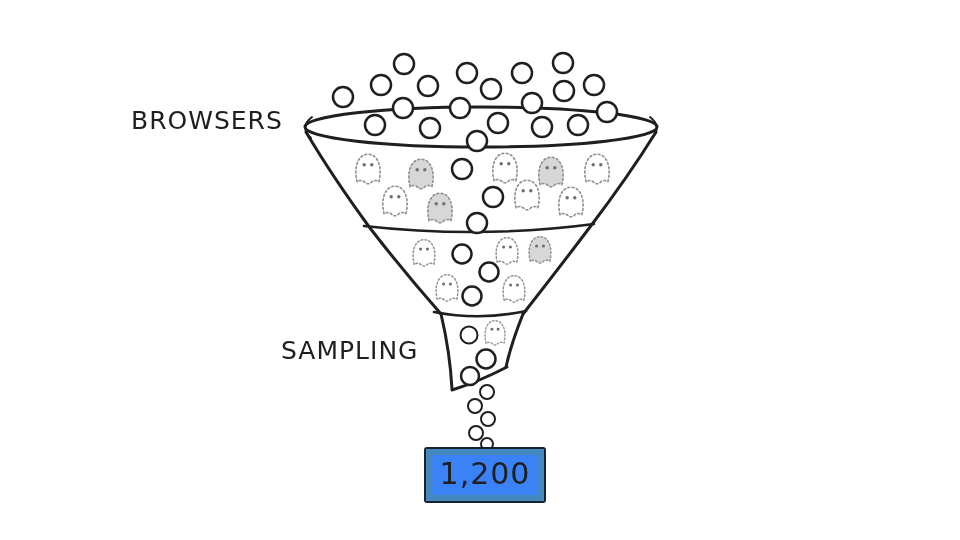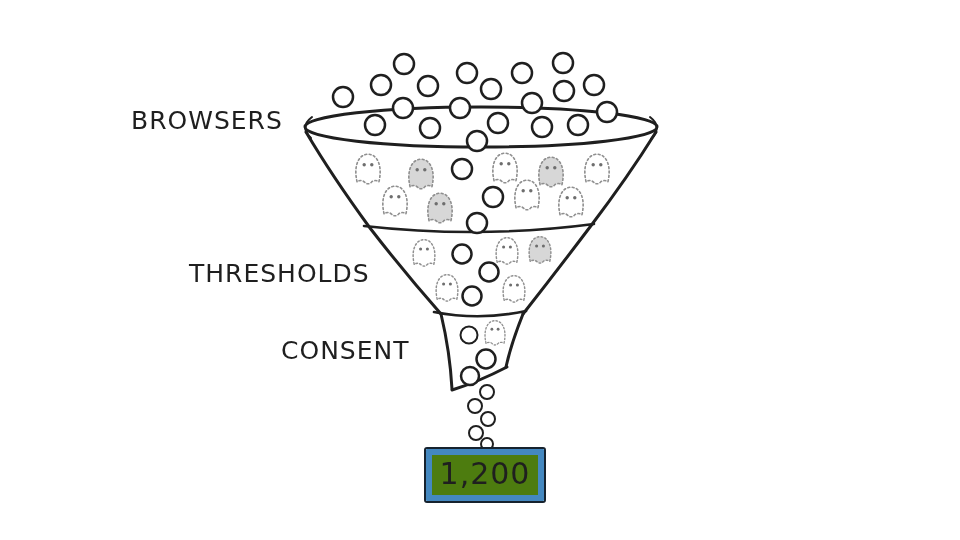--- a/index.html
+++ b/index.html
@@ -25,21 +25,21 @@
   .result-box{
     position:absolute;left:424px;top:447px;width:122px;height:56px;
     box-sizing:border-box;background:#ffffff;
     border:2px solid var(--box-dark,#16222e);border-radius:3px;
     padding:0;
   }
   .result-box-inner{
     position:absolute;inset:0;
     border:6px solid var(--box-blue,#4488c0);border-radius:1px;
     display:flex;align-items:center;justify-content:center;
-    background:#4d7c0f;
+    background:#3b82f6;
   }
   .result-value{
     font-size:30px;color:var(--ink,#1f1f1f);letter-spacing:1px;line-height:1;
     padding-bottom:2px;
   }
 </style>
 </head>
 <body>
 
 <div class="canvas">
@@ -170,22 +170,21 @@
         <circle cx="470" cy="376" r="9" class="dot" stroke-width="2.5"></circle>
         <circle cx="487" cy="392" r="7" class="dot" stroke-width="2"></circle>
         <circle cx="475" cy="406" r="7" class="dot" stroke-width="2"></circle>
         <circle cx="488" cy="419" r="7" class="dot" stroke-width="2"></circle>
         <circle cx="476" cy="433" r="7" class="dot" stroke-width="2"></circle>
         <circle cx="487" cy="444" r="6" class="dot" stroke-width="2"></circle>
       </g>
   </svg>
 
   <div class="stage-label label-browsers">BROWSERS</div>
-  <div class="stage-label label-thresholds">THRESHOLDS</div>
-  <div class="stage-label label-sampling">CONSENT</div>
+  <div class="stage-label label-sampling">SAMPLING</div>
 
   <div class="result-box">
     <div class="result-box-inner">
       <span class="result-value">1,200</span>
     </div>
   </div>
 
 </div>
 
 </body></html>

